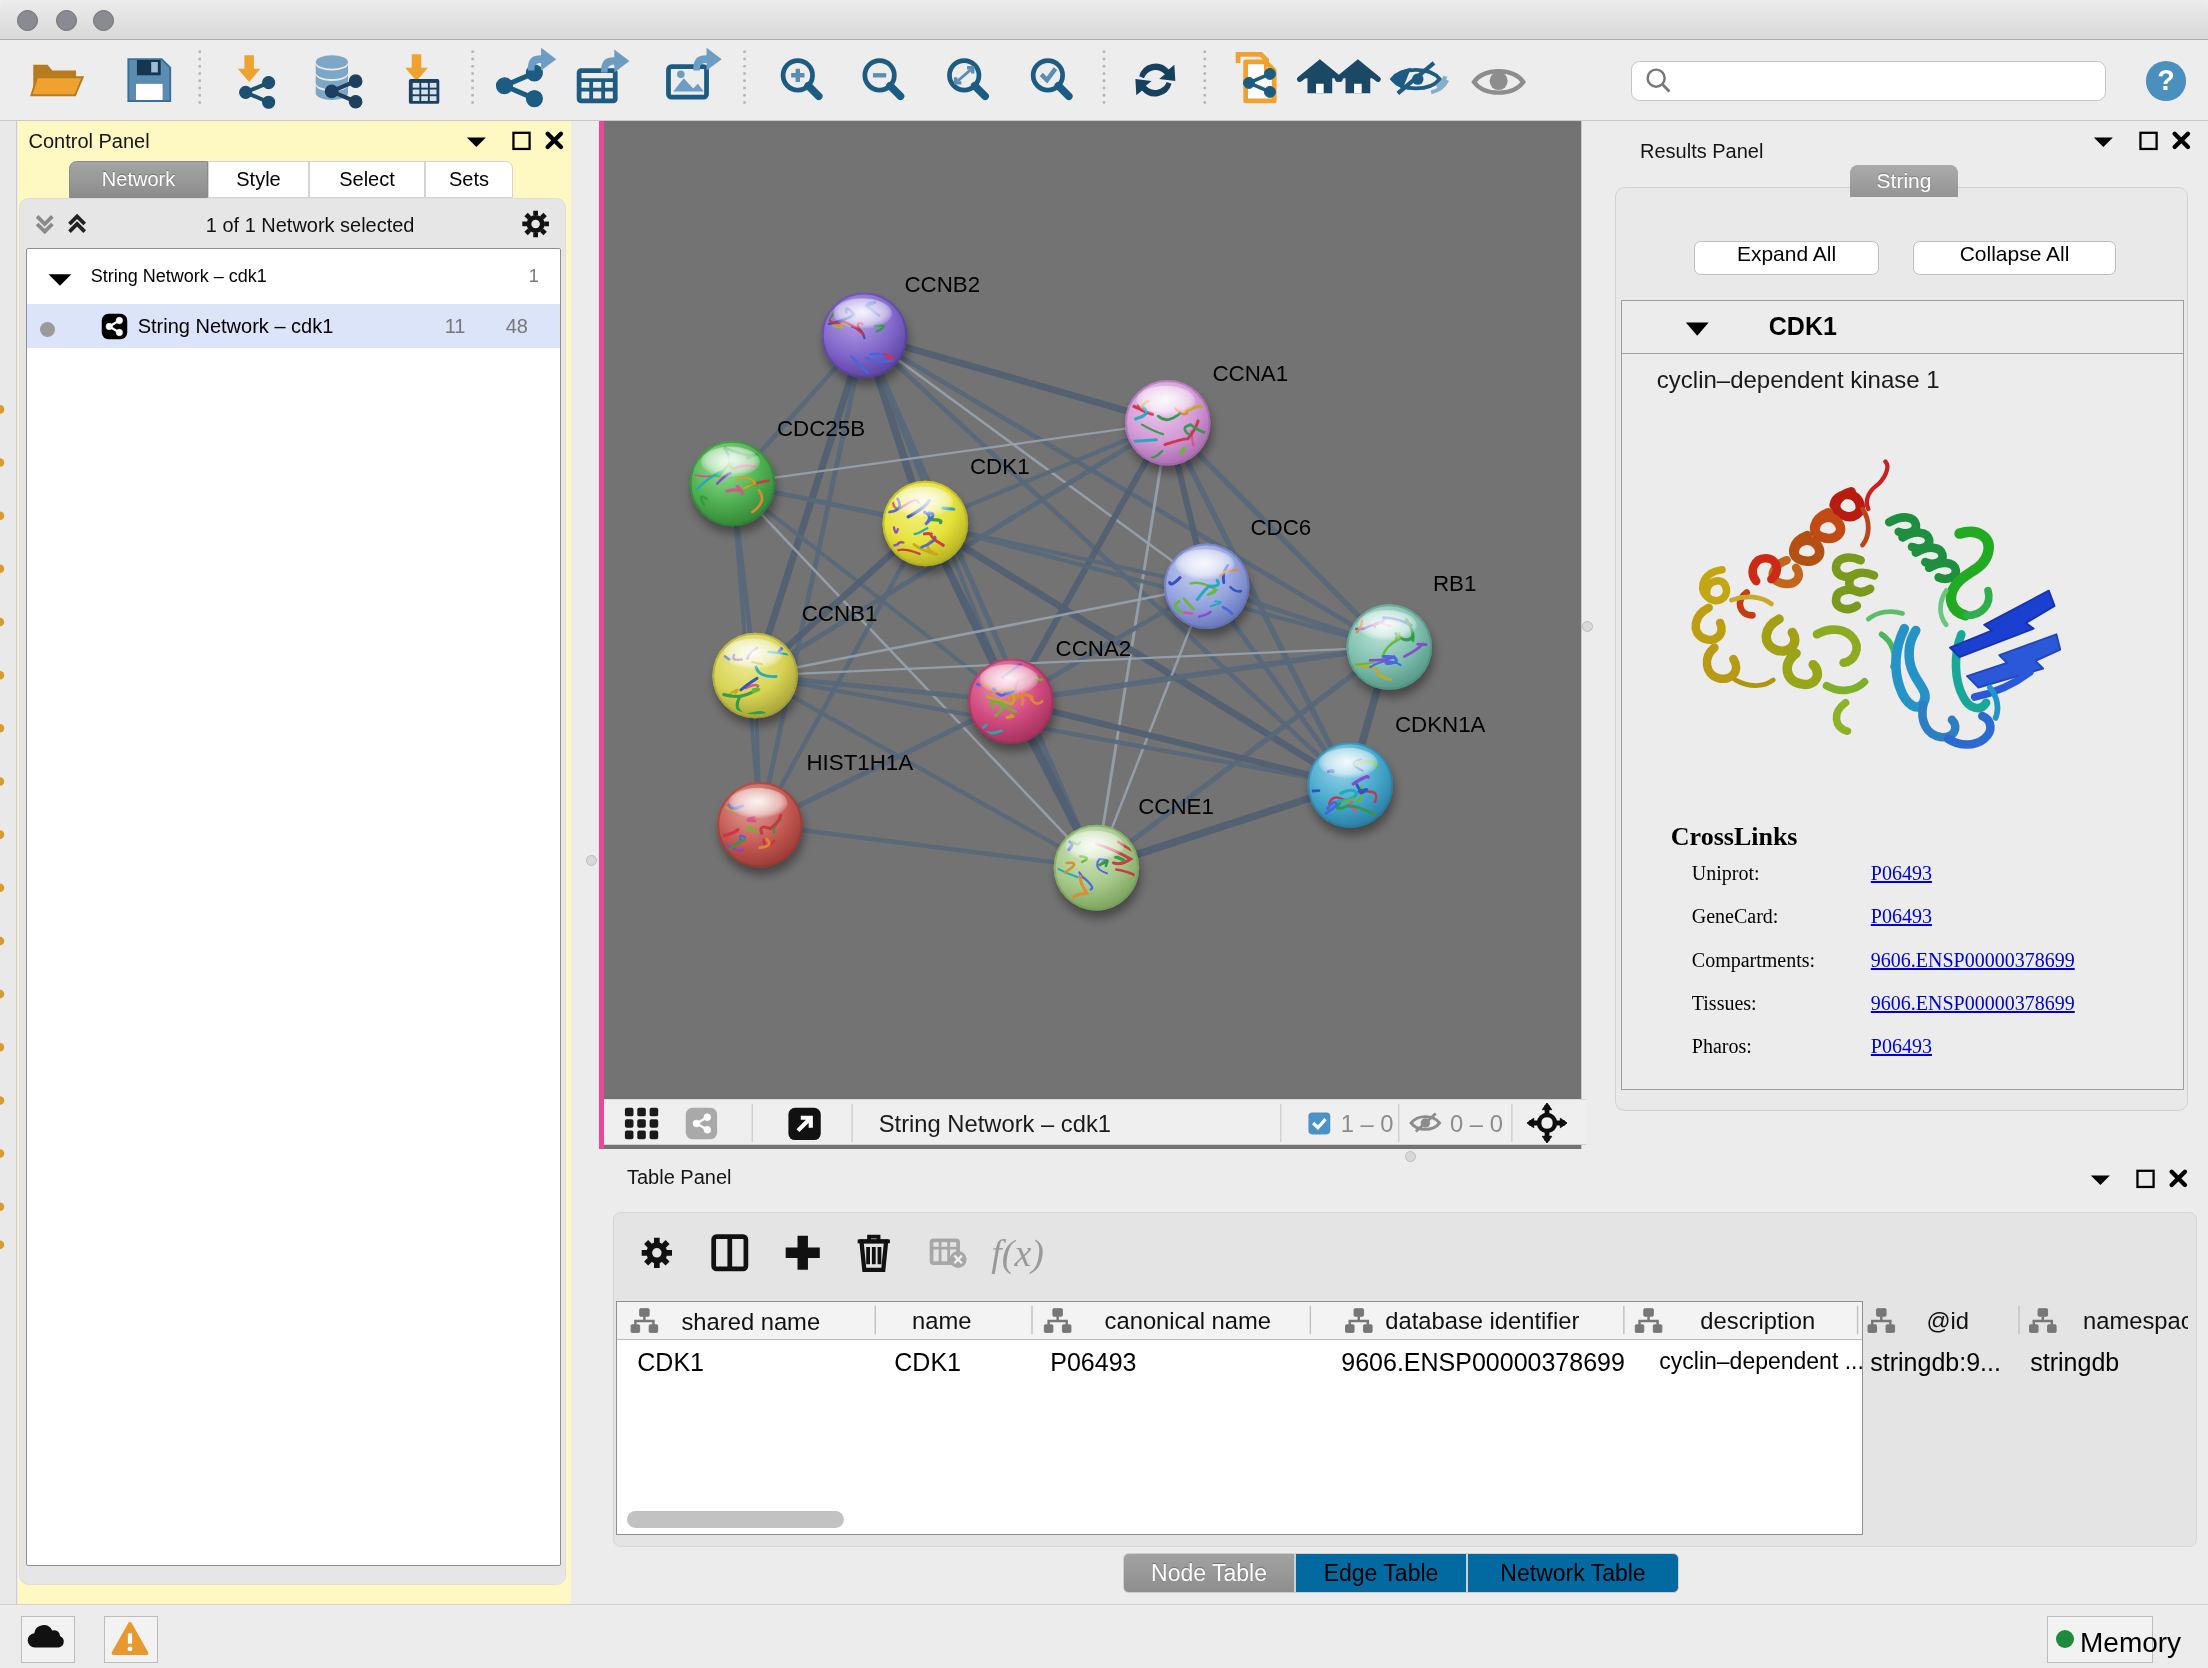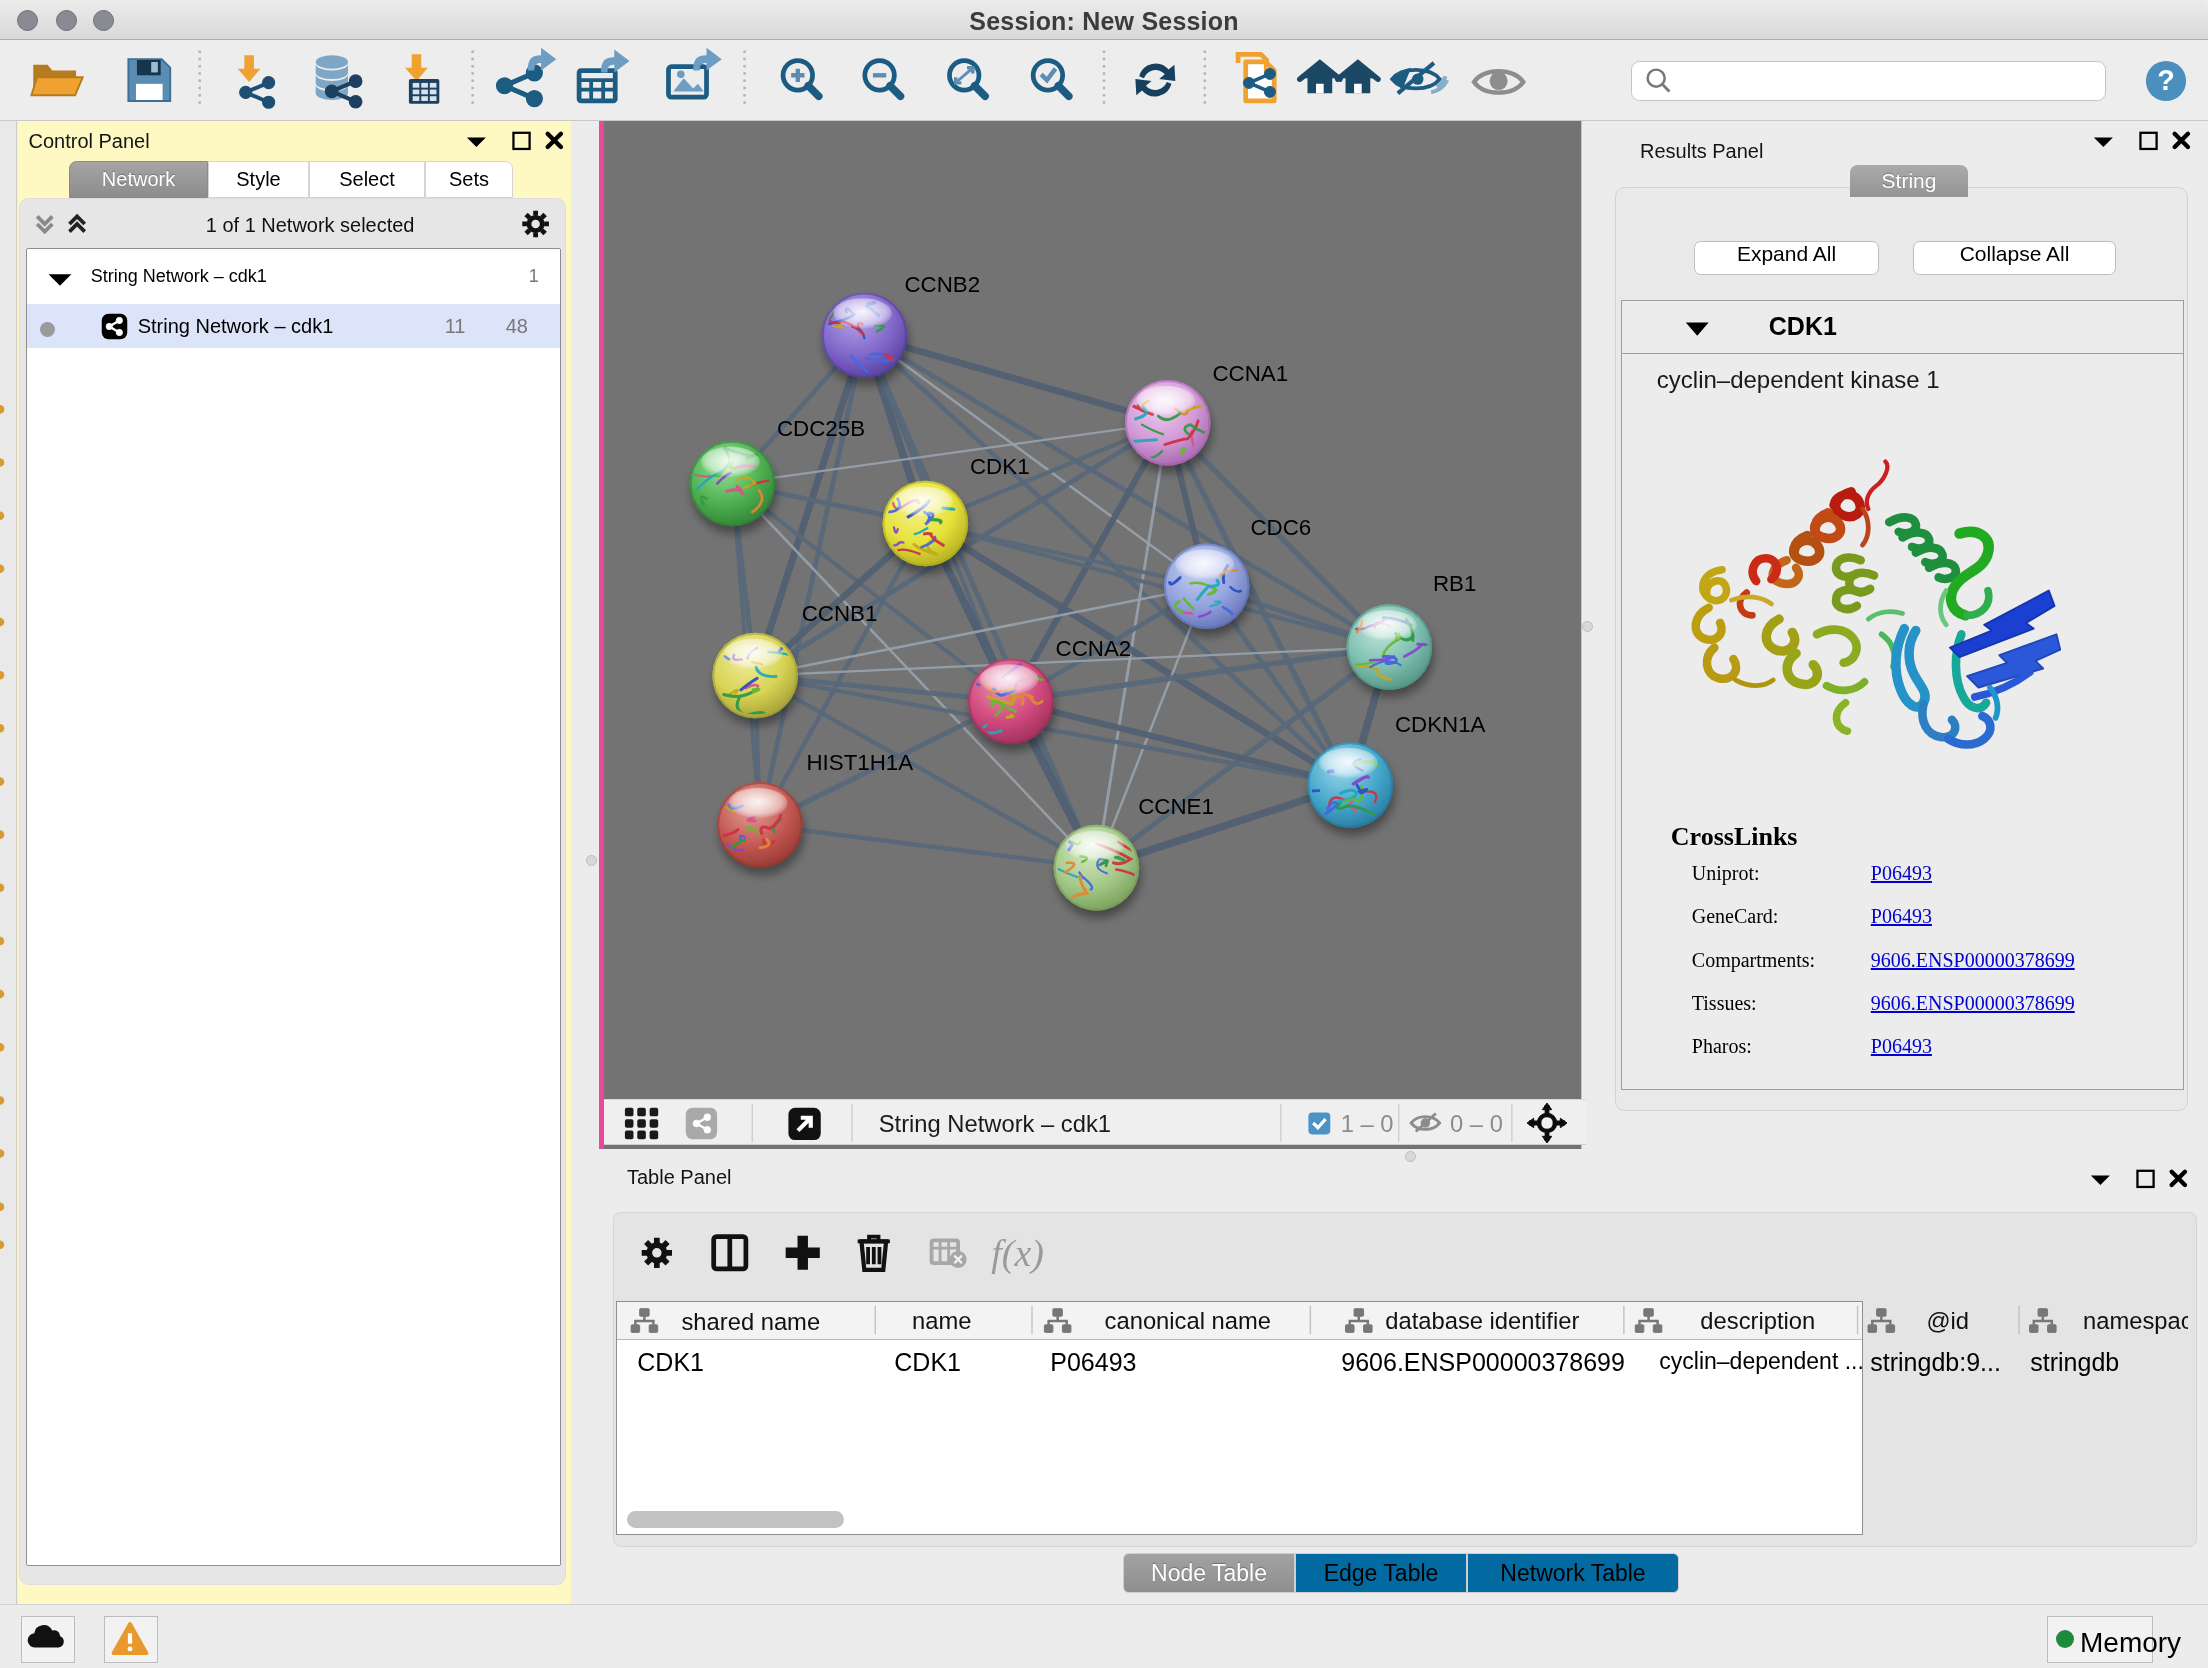--- a/index.html
+++ b/index.html
@@ -48,21 +48,21 @@
   
   #canvas { left:599px; top:121px; width:983px; height:1028px; background:#737373;
     border-left:5px solid #ec4899; border-right:1px solid #c6c6c6;}
   #nettb { position:absolute; left:0px; top:978px; width:982px; height:46px;
     background:#efefef; border-top:1px solid #d8d8d8; border-bottom:1px solid #cfcfcf;}
 
   
   #rpanel { left:1591px; top:121px; width:617px; height:1028px; background:#ececec; }
   #rp-sub { position:absolute; left:24px; top:66px; width:573px; height:924px;
     background:#e9e9e9; border-radius:9.5px; border:1px solid #d2d2d2; }
-  #stringtab { position:absolute; z-index:5; left:259px; top:44px; width:118px; height:32px;
+  #stringtab { position:absolute; z-index:5; left:259px; top:44px; width:108px; height:32px;
     background:linear-gradient(#ababab,#949494); border-radius:7.6px 7.6px 0 0;
     color:#fff; text-align:center; font-size:21px; line-height:32px;
     text-shadow:0 -1px 1px rgba(0,0,0,0.25); }
   .rbtn { position:absolute; height:34px; background:#fff; border:1px solid #bdbdbd;
     border-radius:6.7px; text-align:center; font-size:21px; color:#000; }
   #rp-inner { position:absolute; left:4.8px; top:112px; width:563px; height:790px;
     background:#ececec; border:1.9px solid #9e9e9e; }
   #cdk1head { position:absolute; left:0; top:0; width:100%; height:53px;
     border-bottom:1.9px solid #9e9e9e; }
   .serif { font-family:"Liberation Serif", serif; }
@@ -91,21 +91,20 @@
   .sbtn { position:absolute; top:11.4px; height:47px; background:#f2f2f2;
     border:1.9px solid #bcbcbc; }
 </style>
 </head>
 <body>
 
 <div class="abs" id="titlebar">
   <div class="light" style="left:17px;"></div>
   <div class="light" style="left:56px;"></div>
   <div class="light" style="left:93px;"></div>
-  <div id="wintitle">Session: New Session</div>
 </div>
 
 <div class="abs" id="toolbar">
 <svg width="2208" height="80" viewBox="0 0 2322 84" style="position:absolute;top:0;left:0;">
   <defs>
     <g id="shareg">
       <circle cx="-11" cy="0" r="5.5"></circle>
           <circle cx="10" cy="-9" r="5.5"></circle>
           <circle cx="10" cy="9" r="5.5"></circle>
       <path d="M-11 0 L10 -9 M-11 0 L10 9" stroke-width="3.6" fill="none"></path>

